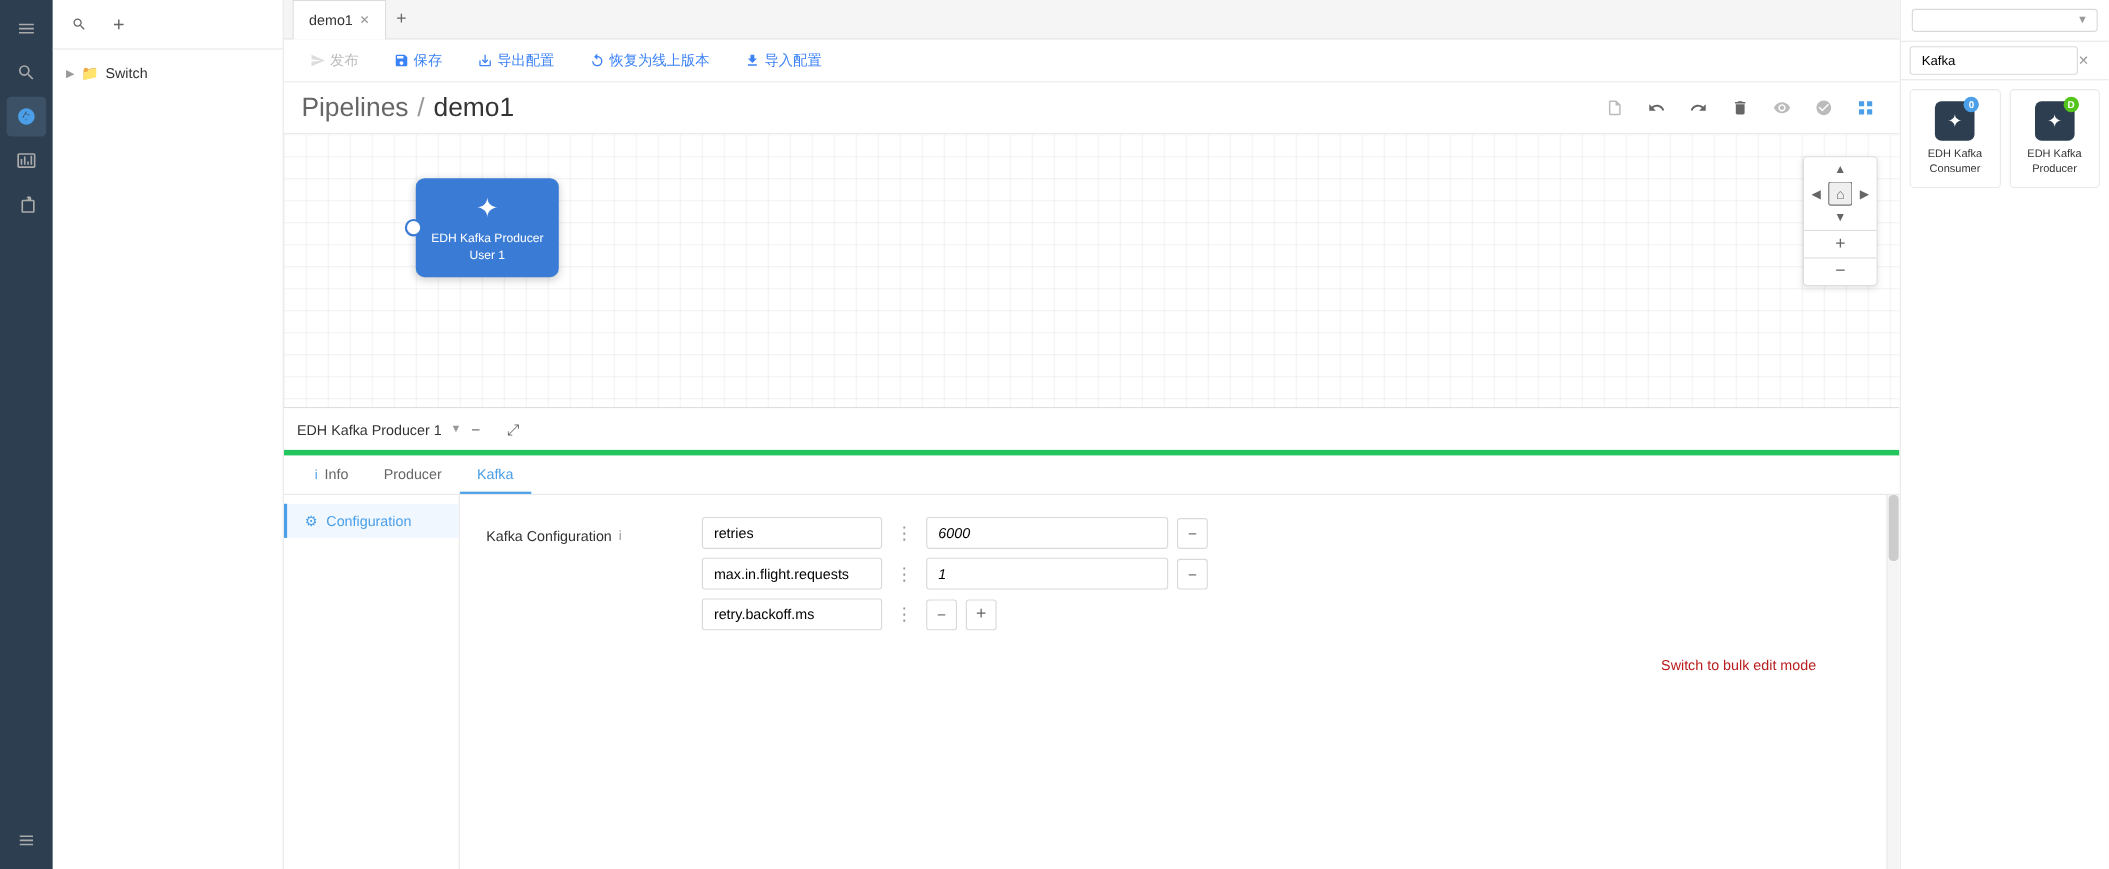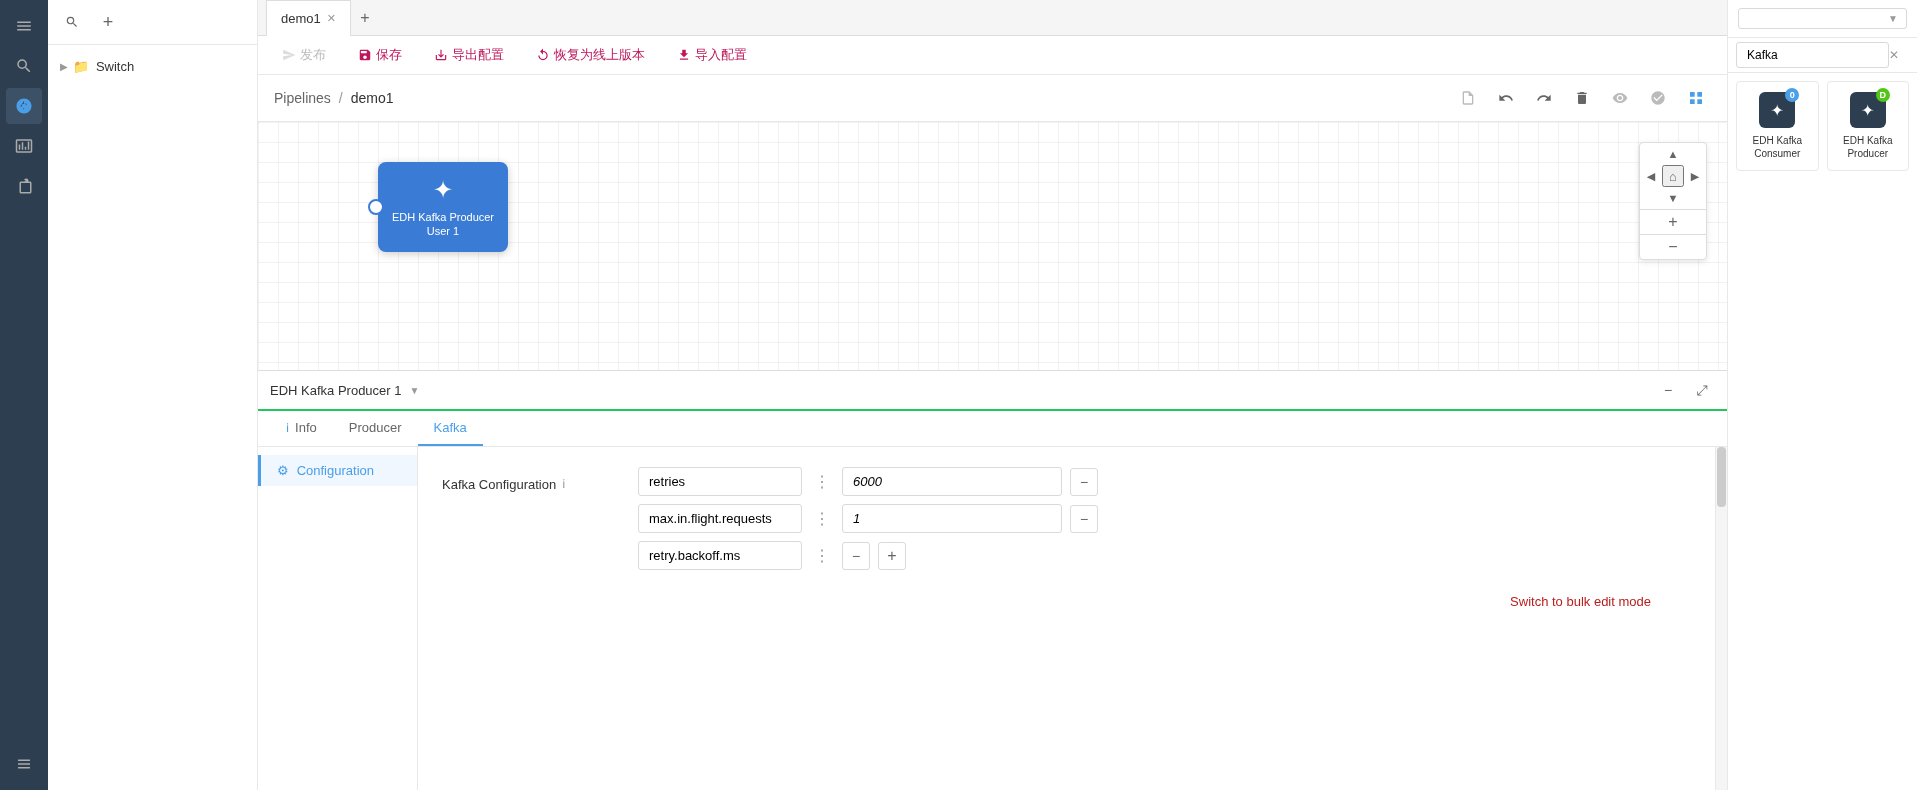--- a/index.html
+++ b/index.html
@@ -102,36 +102,36 @@
       display: flex; align-items: center; gap: 16px;
       padding: 6px 16px;
       border-bottom: 1px solid #e8e8e8;
       background: #fff;
       flex-shrink: 0;
     }
     .toolbar-btn {
       display: flex; align-items: center; gap: 4px;
       padding: 4px 8px;
       border: none; background: none; cursor: pointer;
-      color: #be185d; font-size: 13px;
+      color: #3b82f6; font-size: 13px;
       border-radius: 3px;
     }
     .toolbar-btn.disabled { color: #bbb; cursor: default; }
 
     
     .pipeline-header {
       display: flex; align-items: center; justify-content: space-between;
       padding: 8px 16px;
       background: #fff;
       border-bottom: 1px solid #e8e8e8;
       flex-shrink: 0;
     }
     .pipeline-breadcrumb {
       display: flex; align-items: center; gap: 8px;
-      font-size: 14px; font-weight: 500; color: #333;
+      font-size: 24px; font-weight: 500; color: #333;
     }
     .pipeline-breadcrumb .pipelines-link { color: #666; font-weight: 400; }
     .pipeline-breadcrumb .separator { color: #999; font-weight: 300; }
     .pipeline-actions { display: flex; align-items: center; gap: 8px; }
     .pipeline-action-btn {
       width: 30px; height: 30px;
       display: flex; align-items: center; justify-content: center;
       border: none; background: none; cursor: pointer;
       color: #666; font-size: 16px;
       border-radius: 3px;
@@ -220,23 +220,23 @@
     
     .bottom-panel {
       height: 420px;
       border-top: 1px solid #ddd;
       background: #fff;
       display: flex;
       flex-direction: column;
       flex-shrink: 0;
     }
     .bottom-panel-header {
-      display: flex; align-items: center; justify-content: space-between;
+      display: flex; align-items: center; 
       padding: 6px 12px;
-      border-bottom: 2px solid #22c55e;
+      border-bottom: 5px solid #22c55e;
     }
     .bottom-panel-title {
       display: flex; align-items: center; gap: 8px;
       font-size: 13px; font-weight: 500; color: #333;
     }
     .dropdown-arrow { color: #999; font-size: 10px; }
     .bottom-panel-controls { display: flex; gap: 8px; }
     .panel-ctrl-btn {
       width: 26px; height: 26px;
       display: flex; align-items: center; justify-content: center;

